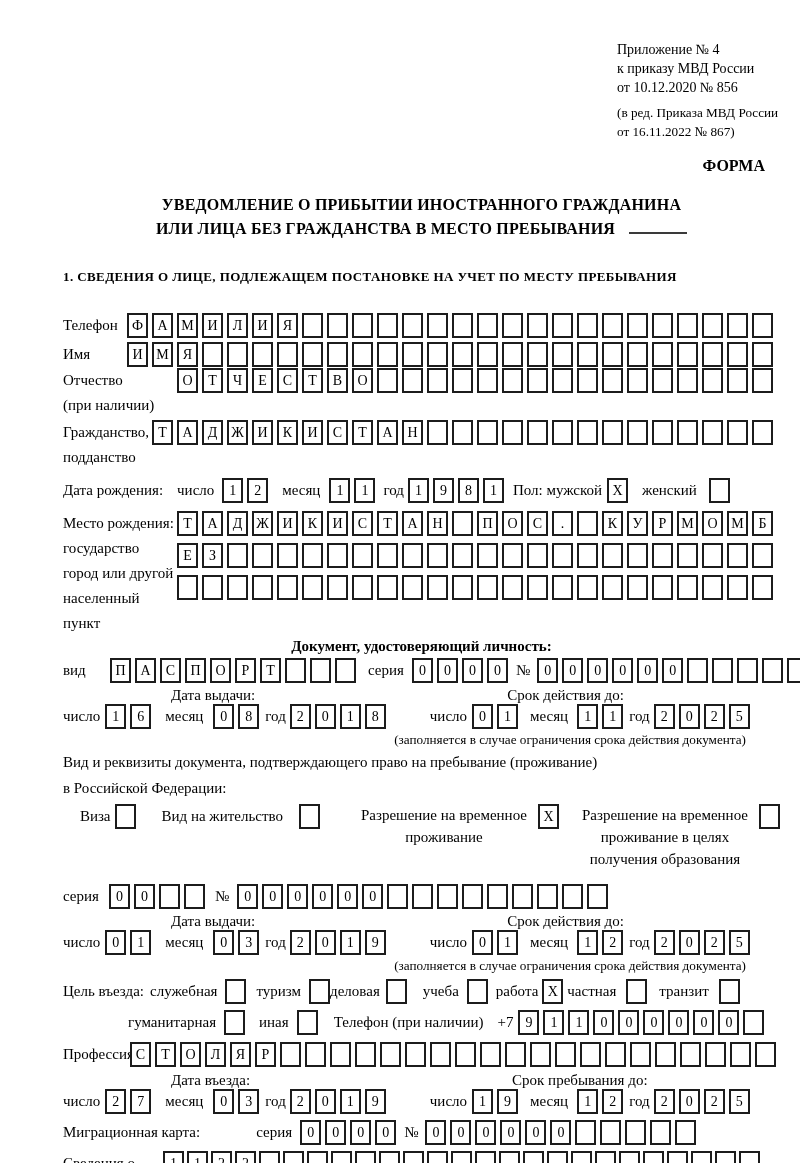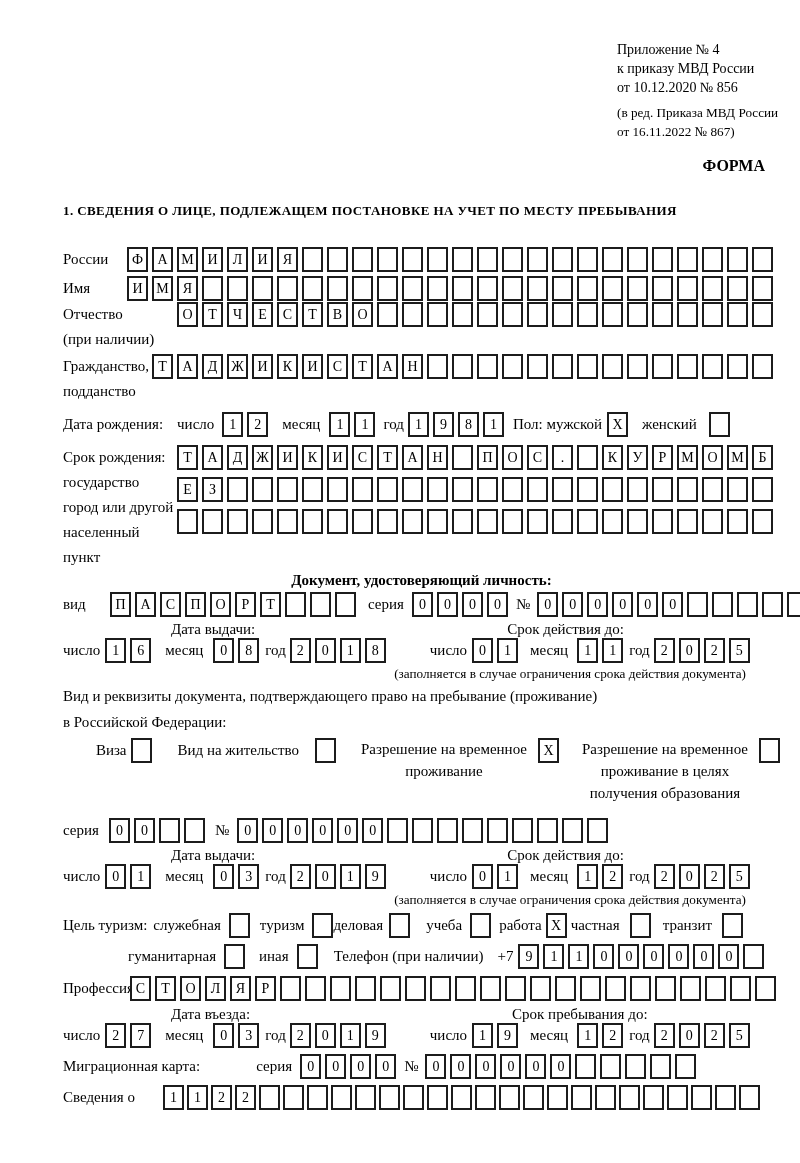--- a/index.html
+++ b/index.html
@@ -40,25 +40,29 @@
     <div>Приложение № 4</div>
     <div>к приказу МВД России</div>
     <div>от 10.12.2020 № 856</div>
     <div class="gap6"></div>
     <div class="small">(в ред. Приказа МВД России</div>
     <div class="small">от 16.11.2022 № 867)</div>
   </div>
 
   <div class="forma">ФОРМА</div>
 
+  <div class="title">
+    <div>УВЕДОМЛЕНИЕ О ПРИБЫТИИ ИНОСТРАННОГО ГРАЖДАНИНА</div>
+    <div><span>ИЛИ ЛИЦА БЕЗ ГРАЖДАНСТВА В МЕСТО ПРЕБЫВАНИЯ</span><span class="blank-line"></span></div>
+  </div>
 
   <div class="sec-heading">1. СВЕДЕНИЯ О ЛИЦЕ, ПОДЛЕЖАЩЕМ ПОСТАНОВКЕ НА УЧЕТ ПО МЕСТУ ПРЕБЫВАНИЯ</div>
 
   <div class="frow" style="margin-top:28px;">
-    <span class="lblcol" style="width:64px;">России</span>
+    <span class="lblcol" style="width:64px;">Телефон</span>
     <div class="cells">
         <div class="cell">Ф</div>
         <div class="cell">А</div>
         <div class="cell">М</div>
         <div class="cell">И</div>
         <div class="cell">Л</div>
         <div class="cell">И</div>
         <div class="cell">Я</div>
         <div class="cell"></div>
         <div class="cell"></div>
@@ -205,21 +209,21 @@
         <div class="cell">X</div>
       </div>
     <span style="margin-left:14px;">женский</span>
     <div class="cells" style="margin-left:12px;">
         <div class="cell"></div>
       </div>
   </div>
 
   <div class="frow-top" style="margin-top:8px;">
     <div class="lblcol" style="width:114px;">
-      <div>Срок рождения:</div>
+      <div>Место рождения:</div>
       <div>государство</div>
       <div>город или другой</div>
       <div>населенный пункт</div>
     </div>
     <div>
       <div class="cells">
           <div class="cell">Т</div>
           <div class="cell">А</div>
           <div class="cell">Д</div>
           <div class="cell">Ж</div>
@@ -387,21 +391,21 @@
 
   <div class="frow-top" style="margin-top:7px;justify-content:flex-end;">
     <span style="line-height:25px;">Виза</span>
     <div class="cells" style="margin-left:4px;">
         <div class="cell"></div>
       </div>
     <span style="margin-left:26px; line-height:25px;">Вид на жительство</span>
     <div class="cells" style="margin-left:16px;">
         <div class="cell"></div>
       </div>
-    <div class="opt-label" style="width:176px; margin-left:20px;">Разрешение на временное проживание</div>
+    <div class="opt-label" style="width:176px; margin-left:36px;">Разрешение на временное проживание</div>
     <div class="cells" style="margin-left:6px;">
         <div class="cell">X</div>
       </div>
     <div class="opt-label" style="width:176px; margin-left:18px;">Разрешение на временное проживание в целях получения образования</div>
     <div class="cells" style="margin-left:6px;">
         <div class="cell"></div>
       </div>
   </div>
 
   <div class="frow nowrap" style="margin-top:14px;">
@@ -470,21 +474,21 @@
         <div class="cell">2</div>
         <div class="cell">0</div>
         <div class="cell">2</div>
         <div class="cell">5</div>
       </div>
   </div>
 
   <div class="note note-right" style="margin-top:3px;">(заполняется в случае ограничения срока действия документа)</div>
 
   <div class="frow nowrap" style="margin-top:5px;">
-    <span>Цель туризм:</span>
+    <span>Цель въезда:</span>
     <span style="margin-left:6px;">служебная</span>
     <div class="cells" style="margin-left:8px;">
         <div class="cell"></div>
       </div>
     <span style="margin-left:10px;">туризм</span>
     <div class="cells" style="margin-left:8px;">
         <div class="cell"></div>
       </div>
     <span style="">деловая</span>
     <div class="cells" style="margin-left:6px;">

